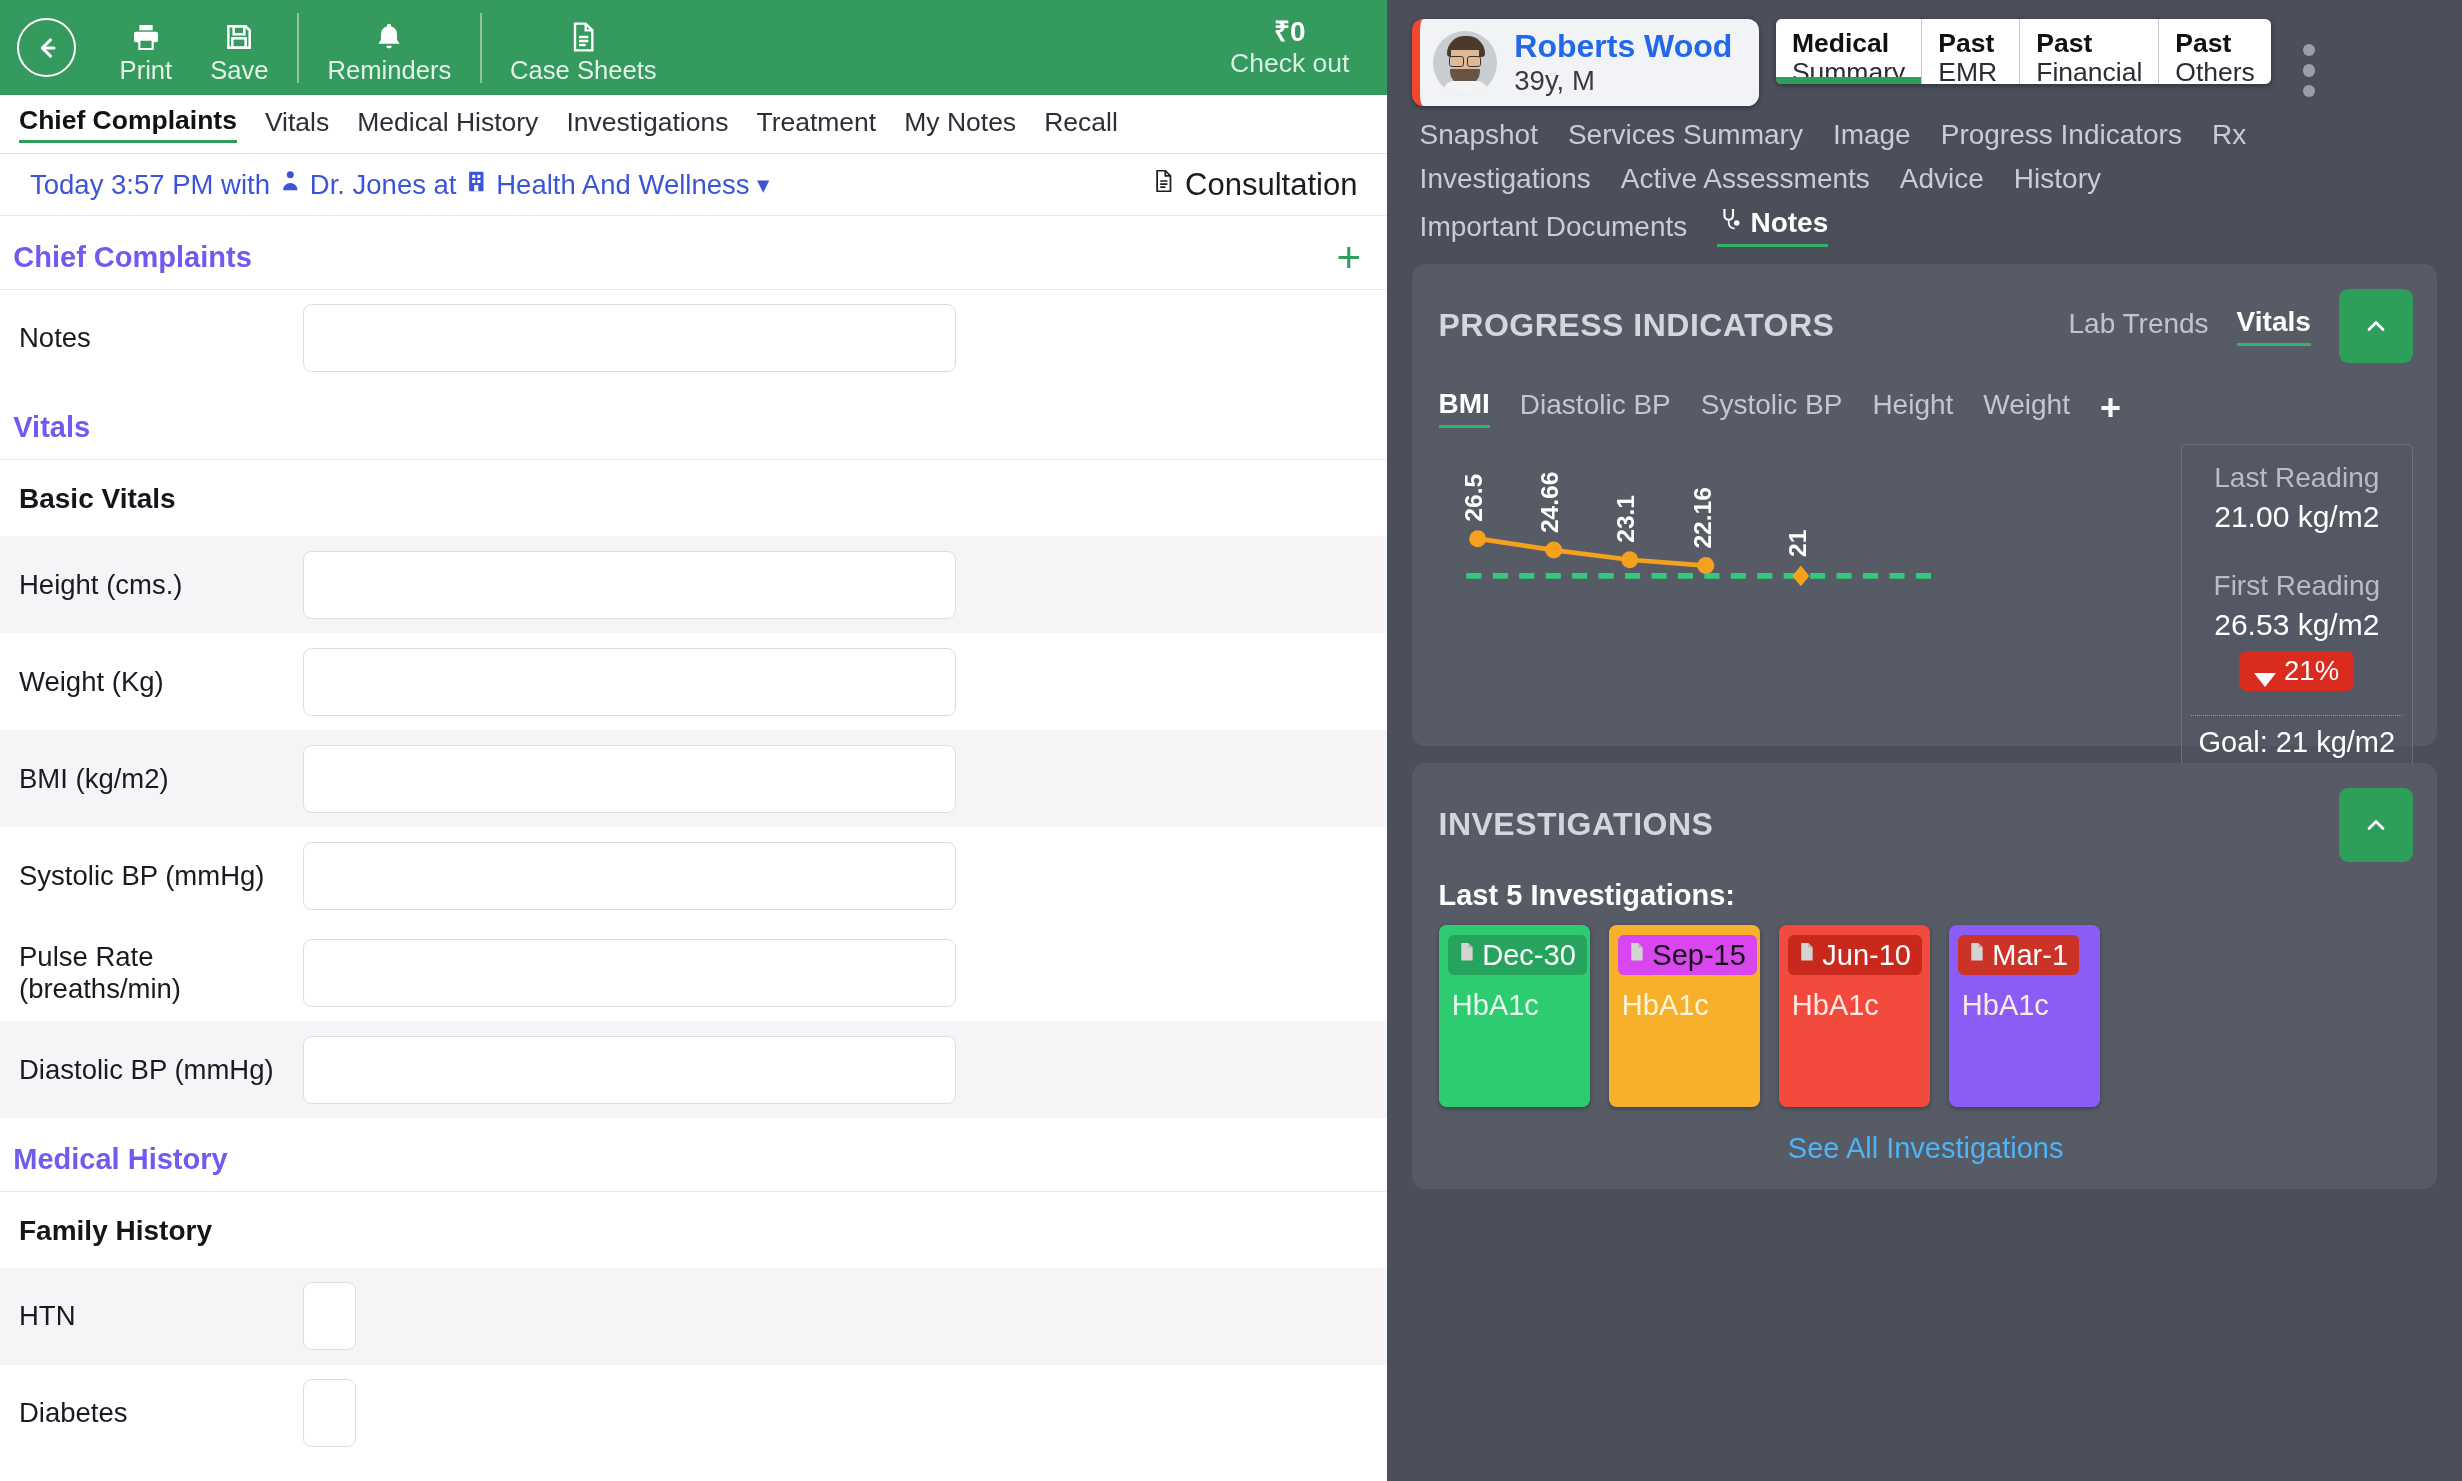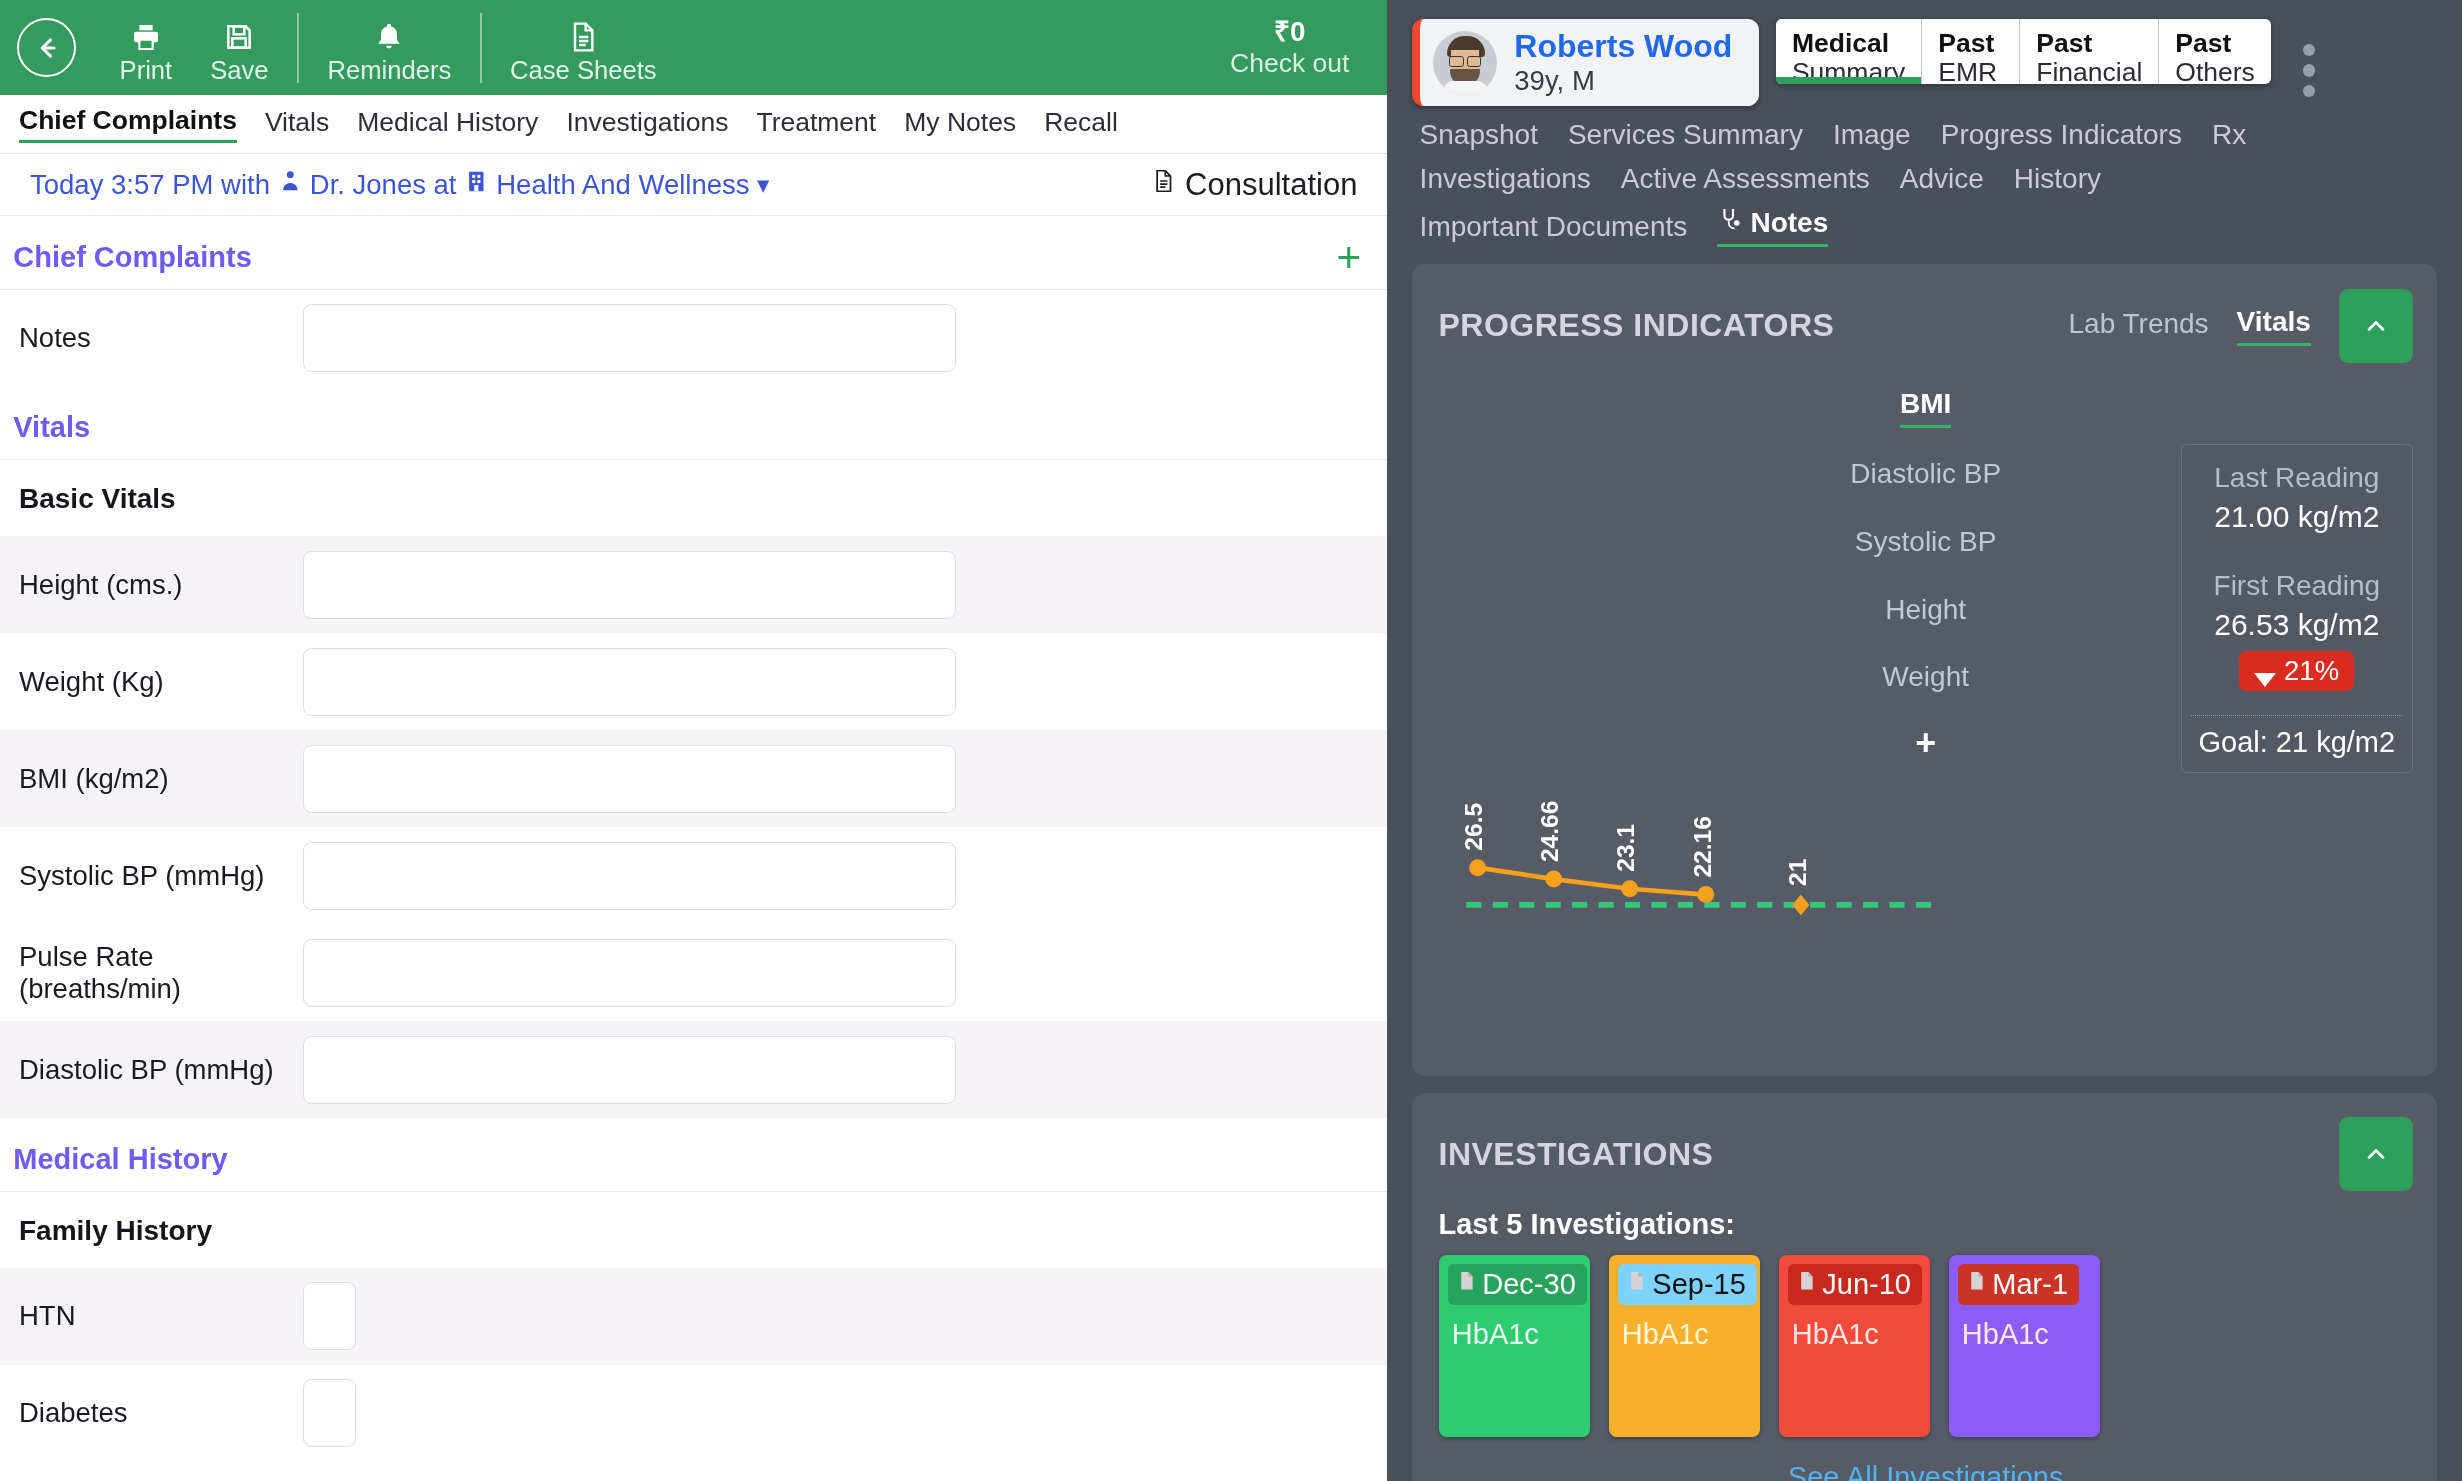--- a/index.html
+++ b/index.html
@@ -145,21 +145,21 @@
   }
   .card-hd { display: flex; align-items: center; }
   .card-title { color: #d3d6dc; font-size: 32px; font-weight: bold; letter-spacing: 0.5px; }
   .hd-right { margin-left: auto; display: flex; align-items: center; gap: 28px; }
   .seg { color: #c0c4cc; font-size: 28px; padding-bottom: 4.7px; }
   .seg.active { color: #fff; font-weight: bold; border-bottom: 3.8px solid #33b26a; }
   .collapse {
     width: 74px; height: 74px; background: #2e9e5b; border-radius: 9.5px;
     display: flex; align-items: center; justify-content: center; color: #fff; font-size: 28px;
   }
-  .metric-row { display: flex; align-items: center; gap: 30px; margin-top: 24.6px; flex-direction: column; }
+  .metric-row { display: flex; align-items: center; gap: 30px; margin-top: 24.6px; }
   .metric { color: #c3c7cf; font-size: 28px; padding-bottom: 5.7px; white-space: nowrap; }
   .metric.active { color: #fff; font-weight: bold; border-bottom: 3.8px solid #33b26a; }
   .metric-plus { color: #fff; font-size: 36px; font-weight: bold; line-height: .8; }
 
   .chart-area { position: relative; height: 284px; margin-top: 9.5px; }
   .chart-svg { position: absolute; left: 23px; top: 0; }
 
   .reading-box {
     position: absolute; right: 24.6px; top: 180px; width: 232px;
     background: #51566180; border: 0.9px solid #6b707c; border-radius: 5.7px;
@@ -506,21 +506,21 @@
       <div class="inv-sub">Last 5 Investigations:</div>
 
       <div class="inv-row" id="invRow">
           <div class="inv-card" style="background: rgb(46, 204, 113);"><span class="inv-date" style="background: rgb(38, 163, 92); color: rgb(255, 255, 255);">
               <span><svg viewBox="0 0 24 24" fill="#d4d4d4">
                   <path d="M6 2h8l5 5v15H6z"></path>
                   <path d="M14 2v5h5" fill="#b3b3b3"></path>
                 </svg></span>
               <span>Dec-30</span>
             </span><div class="inv-test" style="color: rgb(234, 250, 240);">HbA1c</div></div>
-          <div class="inv-card" style="background: rgb(246, 176, 44);"><span class="inv-date" style="background: #7dd3fc; color: rgb(17, 17, 17);">
+          <div class="inv-card" style="background: rgb(246, 176, 44);"><span class="inv-date" style="background: #d946ef; color: rgb(17, 17, 17);">
               <span><svg viewBox="0 0 24 24" fill="#d4d4d4">
                   <path d="M6 2h8l5 5v15H6z"></path>
                   <path d="M14 2v5h5" fill="#b3b3b3"></path>
                 </svg></span>
               <span>Sep-15</span>
             </span><div class="inv-test" style="color: rgb(255, 246, 218);">HbA1c</div></div>
           <div class="inv-card" style="background: rgb(242, 74, 60);"><span class="inv-date" style="background: rgb(201, 41, 28); color: rgb(255, 255, 255);">
               <span><svg viewBox="0 0 24 24" fill="#d4d4d4">
                   <path d="M6 2h8l5 5v15H6z"></path>
                   <path d="M14 2v5h5" fill="#b3b3b3"></path>

